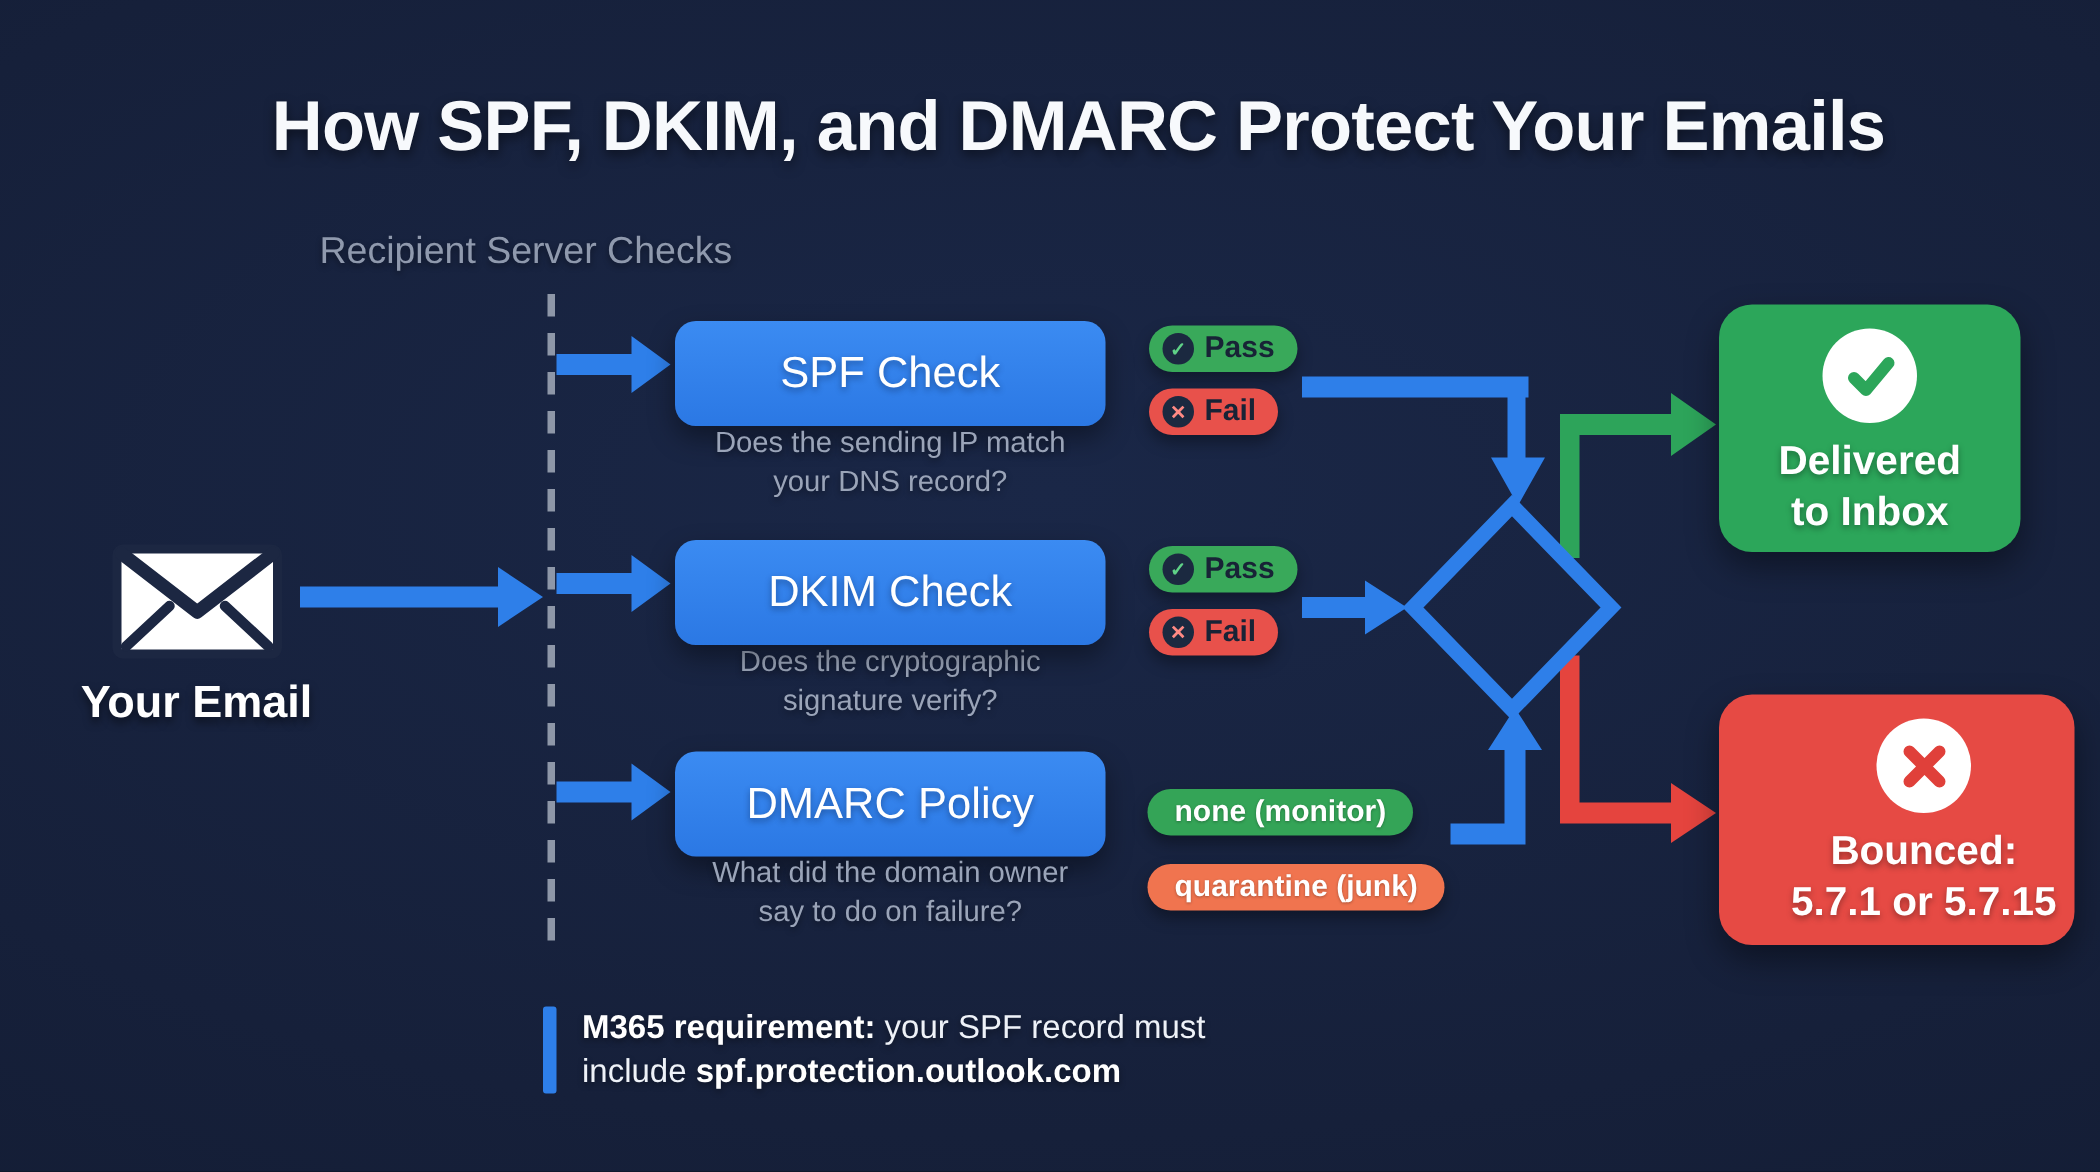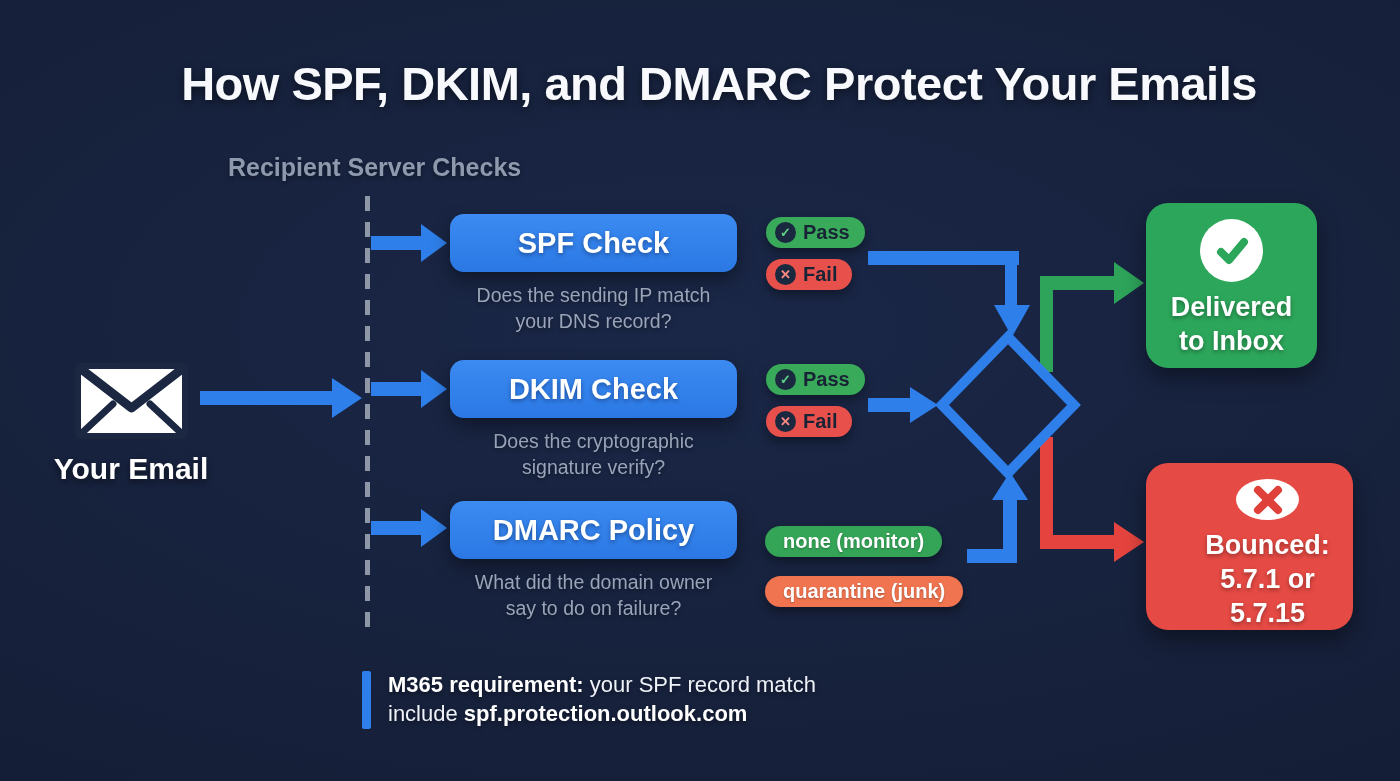--- a/index.html
+++ b/index.html
@@ -13,37 +13,37 @@
   }
   .abs{position:absolute;}
   
   .title{
     left:0;top:56px;width:1400px;text-align:center;
     color:#f7f9fc;font-size:47px;font-weight:800;letter-spacing:-0.5px;
     text-shadow:0 3px 8px rgba(0,0,0,.5);
     padding-left:19px;
   }
   .section-label{
-    left:228px;top:153px;color:#8f99ad;font-size:25px;font-weight:700;
+    left:213px;top:153px;color:#8f99ad;font-size:25px;font-weight:400;
     text-shadow:0 2px 4px rgba(0,0,0,.4);
   }
   
   svg.flow{position:absolute;left:0;top:0;pointer-events:none;}
   
   .your-email{
     left:21px;top:452px;width:220px;text-align:center;
     color:#ffffff;font-size:30px;font-weight:800;
     text-shadow:0 3px 6px rgba(0,0,0,.5);
   }
   
   .check-box{
-    width:287px;height:58px;left:450px;
+    width:287px;height:70px;left:450px;
     background:linear-gradient(180deg,#3b8bf2 0%,#2b78e4 100%);
     border-radius:14px;
-    color:#ffffff;font-size:29px;font-weight:700;
+    color:#ffffff;font-size:29px;font-weight:400;
     display:flex;align-items:center;justify-content:center;
     box-shadow:0 8px 18px rgba(0,0,0,.38);
     text-shadow:0 2px 4px rgba(10,30,70,.45);
   }
   .check-desc{
     left:442px;width:303px;text-align:center;
     color:#9aa4b8;font-size:19.5px;line-height:26px;font-weight:500;
     text-shadow:0 2px 4px rgba(0,0,0,.4);
   }
   
@@ -71,21 +71,21 @@
     padding:0 18px;
     color:#ffffff;font-size:20px;font-weight:800;
     box-shadow:0 5px 10px rgba(0,0,0,.35);
     text-shadow:0 1px 2px rgba(0,0,0,.3);
   }
   .pill.none{background:#34a457;margin-top:23px;}
   .pill.quarantine{background:#f0744f;}
   .pill.reject{background:#e2413d;}
   
   .outcome{
-    left:1146px;width:171px;border-radius:22px;
+    left:1146px;width:201px;border-radius:22px;
     display:flex;flex-direction:column;align-items:center;
     box-shadow:0 10px 22px rgba(0,0,0,.4);
   }
   .outcome.delivered{top:203px;height:165px;background:#2ca65a;}
   .outcome.bounced{top:463px;height:167px;background:#e64a44;padding-left:36px;}
   .outcome .circle{
     margin-top:16px;width:63px;height:63px;border-radius:50%;background:#ffffff;
     display:flex;align-items:center;justify-content:center;
   }
   .outcome .o-text{
@@ -210,17 +210,17 @@
         </svg>
     </div>
     <div class="o-text">
       <span>Bounced:</span><br>
       <span>5.7.1 or 5.7.15</span>
     </div>
   </div>
 
   <div class="abs note-bar"></div>
   <div class="abs note-text">
-    <b>M365 requirement:</b><span> your SPF record match</span><br>
+    <b>M365 requirement:</b><span> your SPF record must</span><br>
     <span>include </span><b>spf.protection.outlook.com</b>
   </div>
 
 </div>
 
 </body></html>

